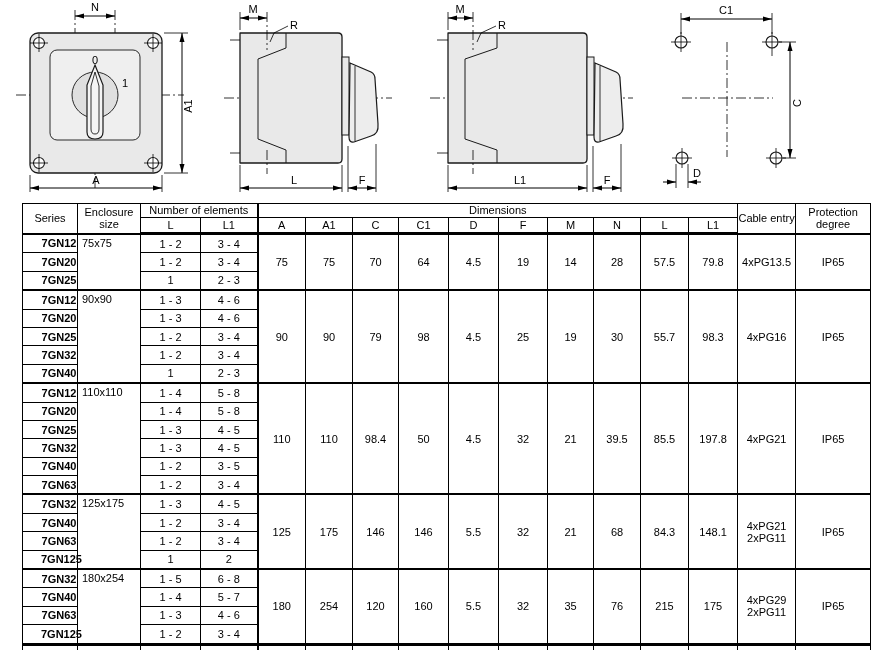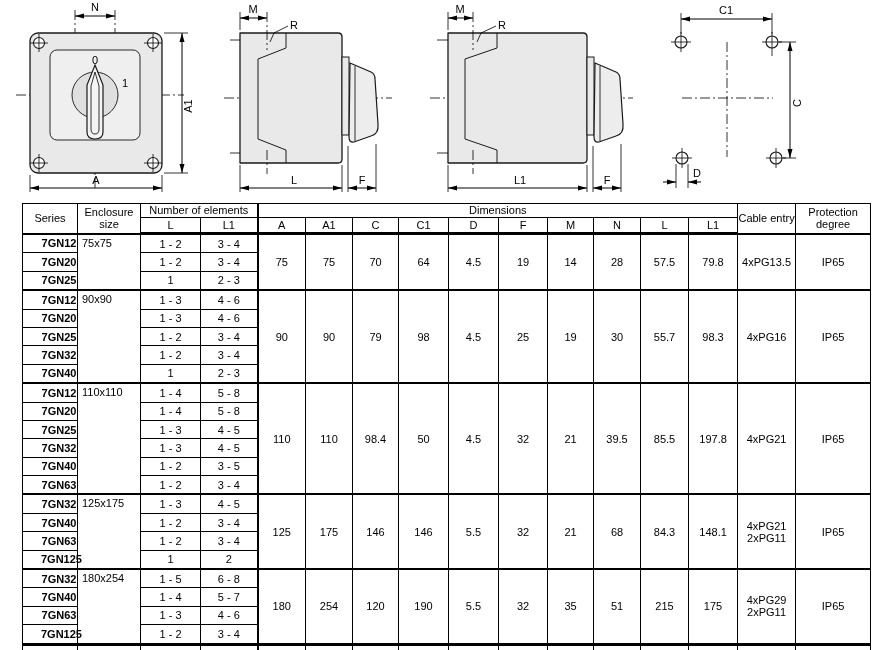--- a/index.html
+++ b/index.html
@@ -382,25 +382,25 @@
           <td>2</td>
         </tr>
         <tr class="group-start">
           <td class="series">7GN32</td>
           <td class="enclosure" rowspan="4">180x254</td>
           <td>1 - 5</td>
           <td>6 - 8</td>
           <td class="thick-left" rowspan="4">180</td>
           <td rowspan="4">254</td>
           <td rowspan="4">120</td>
-          <td rowspan="4">190</td>
+          <td rowspan="4">160</td>
           <td rowspan="4">5.5</td>
           <td rowspan="4">32</td>
           <td rowspan="4">35</td>
-          <td rowspan="4">51</td>
+          <td rowspan="4">76</td>
           <td rowspan="4">215</td>
           <td rowspan="4">175</td>
           <td class="cable" rowspan="4">4xPG29
 2xPG11</td>
           <td rowspan="4">IP65</td>
         </tr>
         <tr>
           <td class="series">7GN40</td>
           <td>1 - 4</td>
           <td>5 - 7</td>

